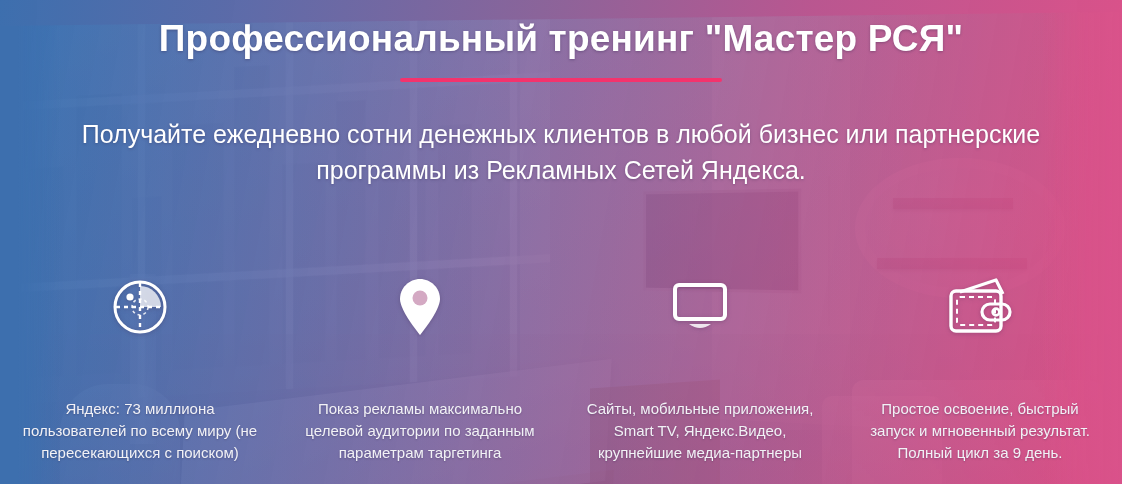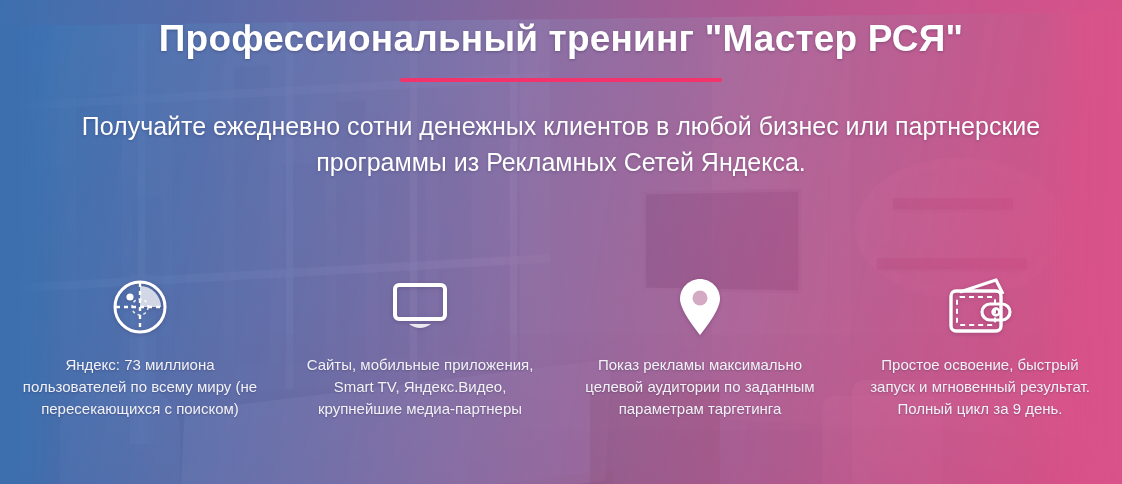--- a/index.html
+++ b/index.html
@@ -172,31 +172,31 @@
     text-shadow:0 1px 3px rgba(40,30,70,.35);
     white-space:nowrap;
   }
 
   .divider {
     position:absolute; top:78px; left:50%; transform:translateX(-50%);
     width:322px; height:4px; background:#f4336d; border-radius:2px;
   }
 
   .subtitle {
-    position:absolute; top:108px; left:50%; transform:translateX(-50%);
+    position:absolute; top:116px; left:50%; transform:translateX(-50%);
     width:1060px; text-align:center;
     font-size:25px; line-height:36px; color:#ffffff; font-weight:normal;
     text-shadow:0 1px 3px rgba(40,30,70,.30);
   }
 
   .features {
     position:absolute; left:0; top:276px; width:1122px;
     display:flex;
   }
-  .feature { width:280px; display:flex; flex-direction:column; align-items:center; }
+  .feature { width:280px; display:flex; flex-direction:column; align-items:center;gap:44px; }
   .feature-icon {
     height:62px; display:flex; align-items:center; justify-content:center;
     filter:drop-shadow(0 1px 2px rgba(50,30,70,.28));
   }
   .feature-text {
     margin-top:16px; width:262px; text-align:center;
     font-size:15px; line-height:22px; color:#f2f2f6;
     text-shadow:0 1px 2px rgba(40,30,70,.30);
     white-space:pre-line;
   }
@@ -276,40 +276,40 @@
             <circle cx="19" cy="19" r="3.6" fill="#ffffff"></circle>
           </svg>
         </div>
         <div class="feature-text">Яндекс: 73 миллиона
 пользователей по всему миру (не
 пересекающихся с поиском)</div>
       </div>
 
       <div class="feature">
         <div class="feature-icon">
+          <svg width="44" height="60" viewBox="0 0 44 60">
+            <path d="M22 2 C11 2 2 11 2 22 C2 34 22 58 22 58 C22 58 42 34 42 22 C42 11 33 2 22 2 Z" fill="#ffffff"></path>
+            <circle cx="22" cy="21" r="7.5" fill="#b06292" opacity="0.55"></circle>
+          </svg>
+        </div>
+        <div class="feature-text">Показ рекламы максимально
+целевой аудитории по заданным
+параметрам таргетинга</div>
+      </div>
+
+      <div class="feature">
+        <div class="feature-icon">
           <svg width="62" height="52" viewBox="0 0 62 52">
             <rect x="6" y="4" width="50" height="34" rx="4" ry="4" fill="none" stroke="#ffffff" stroke-width="4"></rect>
             <path d="M20 43 Q31 51 42 43 Z" fill="#ffffff" opacity="0.85"></path>
           </svg>
         </div>
         <div class="feature-text">Сайты, мобильные приложения,
 Smart TV, Яндекс.Видео,
 крупнейшие медиа-партнеры</div>
-      </div>
-
-      <div class="feature">
-        <div class="feature-icon">
-          <svg width="44" height="60" viewBox="0 0 44 60">
-            <path d="M22 2 C11 2 2 11 2 22 C2 34 22 58 22 58 C22 58 42 34 42 22 C42 11 33 2 22 2 Z" fill="#ffffff"></path>
-            <circle cx="22" cy="21" r="7.5" fill="#b06292" opacity="0.55"></circle>
-          </svg>
-        </div>
-        <div class="feature-text">Показ рекламы максимально
-целевой аудитории по заданным
-параметрам таргетинга</div>
       </div>
 
       <div class="feature">
         <div class="feature-icon">
           <svg width="68" height="58" viewBox="0 0 68 58">
             <path d="M14 14 L50 2 L57 16" fill="none" stroke="#ffffff" stroke-width="3.2" stroke-linejoin="round"></path>
             <rect x="5" y="13" width="50" height="40" rx="5" ry="5" fill="none" stroke="#ffffff" stroke-width="3.4"></rect>
             <rect x="11" y="19" width="38" height="28" rx="3" ry="3" fill="none" stroke="#ffffff" stroke-width="2" stroke-dasharray="5 4"></rect>
             <rect x="36" y="26" width="28" height="16" rx="8" ry="8" fill="none" stroke="#ffffff" stroke-width="3.2"></rect>
             <circle cx="50" cy="34" r="3.4" fill="none" stroke="#ffffff" stroke-width="2.6"></circle>

